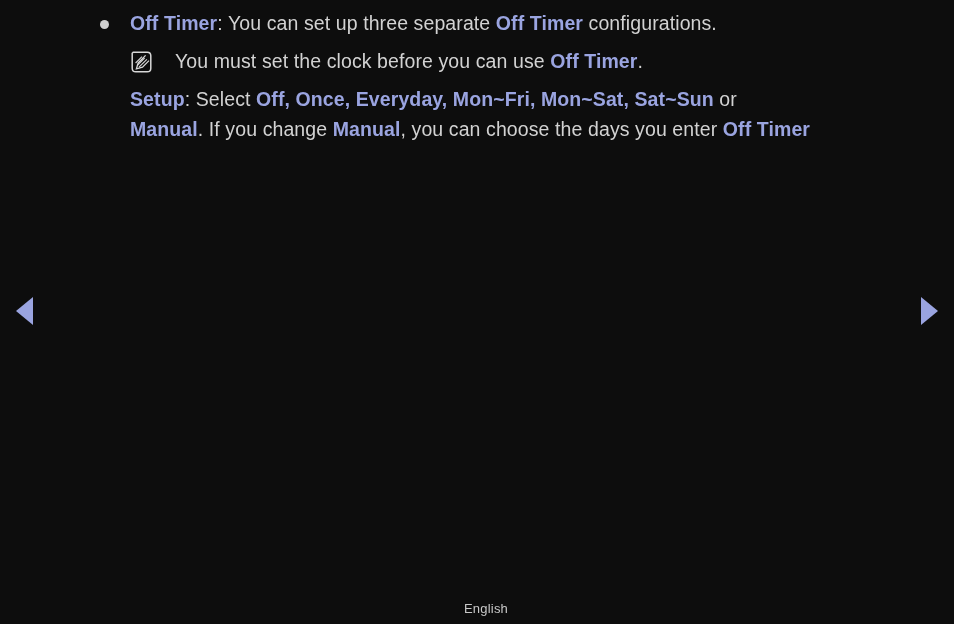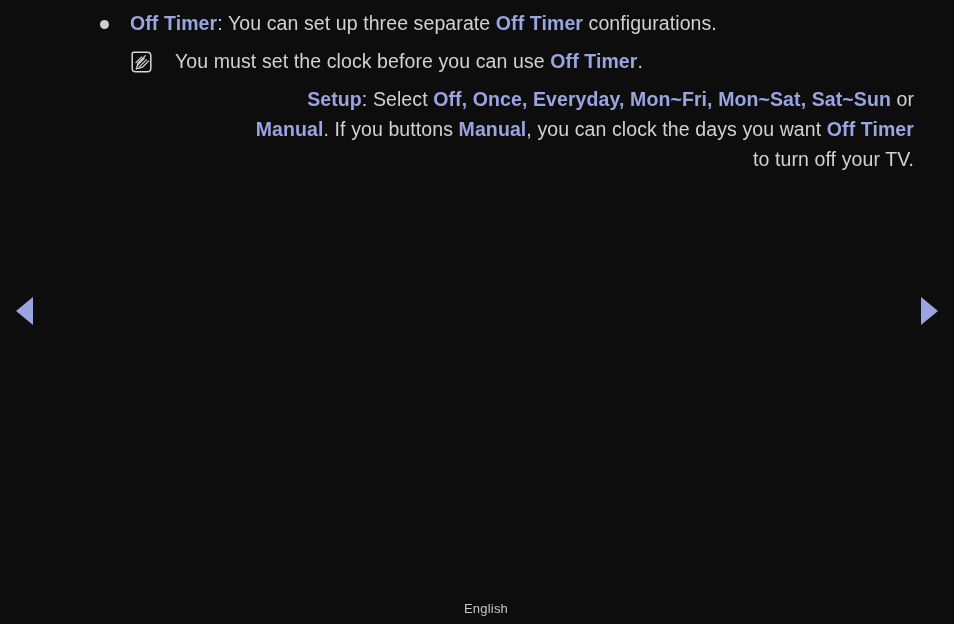--- a/index.html
+++ b/index.html
@@ -55,22 +55,21 @@
   .note-icon {
     position: absolute;
     left: 130px;
     top: 4px;
     width: 24px;
     height: 24px;
   }
 
   .body-row {
     padding-left: 130px;
-    padding-right: 40px;
-    text-align: right;
+    padding-right: 64px;
   }
 
   .accent {
     color: #9aa4e0;
     font-weight: bold;
   }
   .plain {
     color: #d2d2d2;
     font-weight: normal;
   }
@@ -145,22 +144,21 @@
           <path d="M16.9 9.4 L9.0 17.2" stroke="#d8d8d8" stroke-width="1.1"></path>
         </svg>
       </span>
       <span class="plain">You must set the clock before you can use </span><span class="accent">Off Timer</span><span class="plain">.</span>
     </div>
 
     <div class="gap-sm"></div>
 
     <div class="para body-row">
       <span class="accent">Setup</span><span class="plain">: </span><span class="plain">Select </span><span class="accent">Off, Once, Everyday, Mon~Fri, Mon~Sat, Sat~Sun</span><span class="plain"> or</span><br>
-      <span class="accent">Manual</span><span class="plain">. If you buttons </span><span class="accent">Manual</span><span class="plain">, you can clock the days you want </span><span class="accent">Off Timer</span><br>
-      <span class="plain">to turn off your TV.</span>
+      <span class="accent">Manual</span><span class="plain">. If you change </span><span class="accent">Manual</span><span class="plain">, you can choose the days you enter </span><span class="accent">Off Timer</span><br>
     </div>
 
     <div class="gap-sm"></div>
 
 
     <div class="gap-sm"></div>
 
 
   </div>
 

